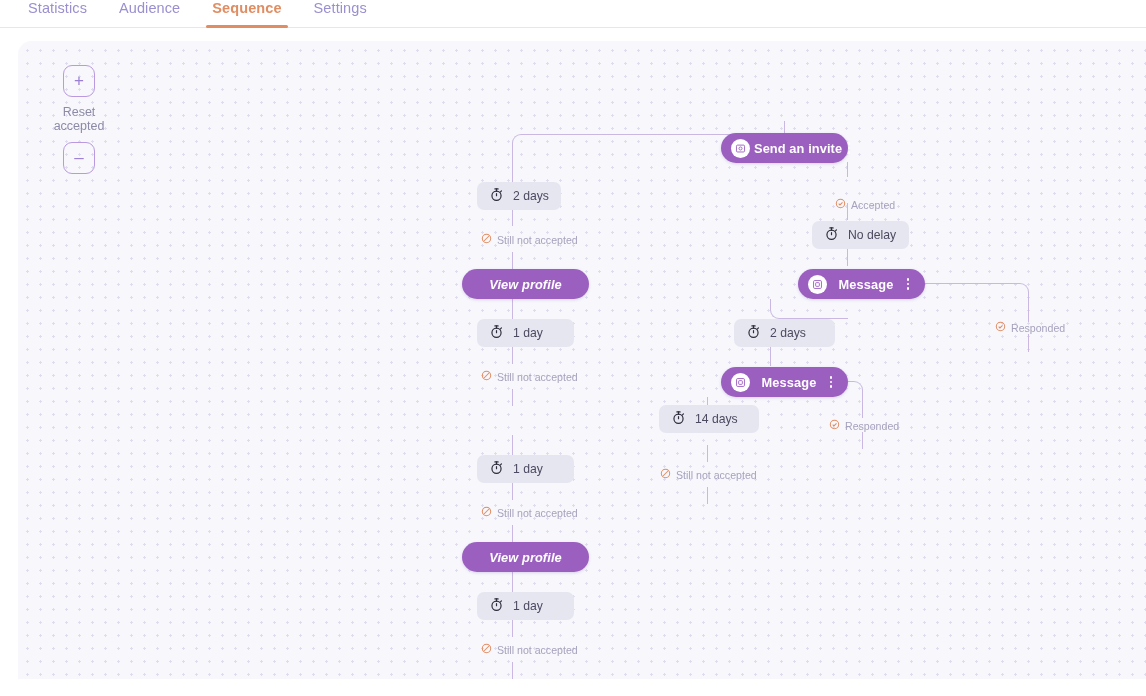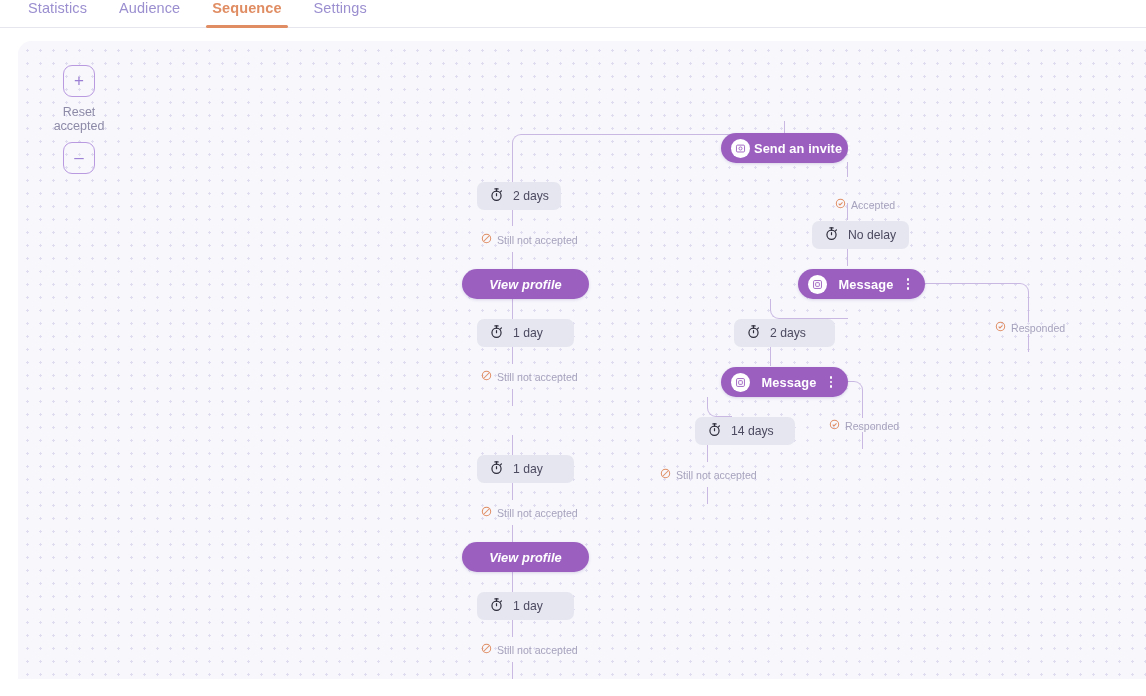--- a/index.html
+++ b/index.html
@@ -456,21 +456,21 @@
       <span>
         <svg width="11" height="11" viewBox="0 0 24 24" fill="none" stroke="#e08d63" stroke-width="2.2">
           <circle cx="12" cy="12" r="9.2"></circle>
               <path d="M8 12.3l2.8 2.8L16.4 9.6"></path>
         </svg>
       </span>
       <span>Responded</span>
     </div>
   </div>
 
-  <div class="node" style="left:641px; top:376px;margin-left:36px;">
+  <div class="node" style="left:641px; top:364px;">
     <div class="delay" style="width:100px;">
       <span>
         <svg width="15" height="15" viewBox="0 0 24 24" fill="none" stroke="#2b2b3a" stroke-width="1.9" stroke-linecap="round">
           <circle cx="12" cy="14" r="7.3"></circle>
               <path d="M12 10.6V14"></path>
           <path d="M9.4 3.1h5.2"></path>
               <path d="M12 3.1v3.6"></path>
               <path d="M18.4 7.8l1.5-1.5"></path>
         </svg>
       </span>

